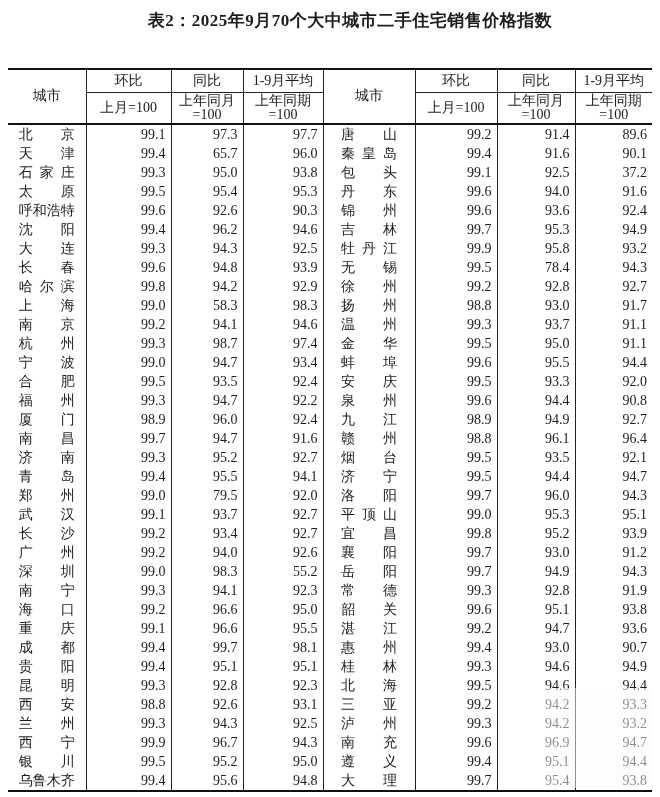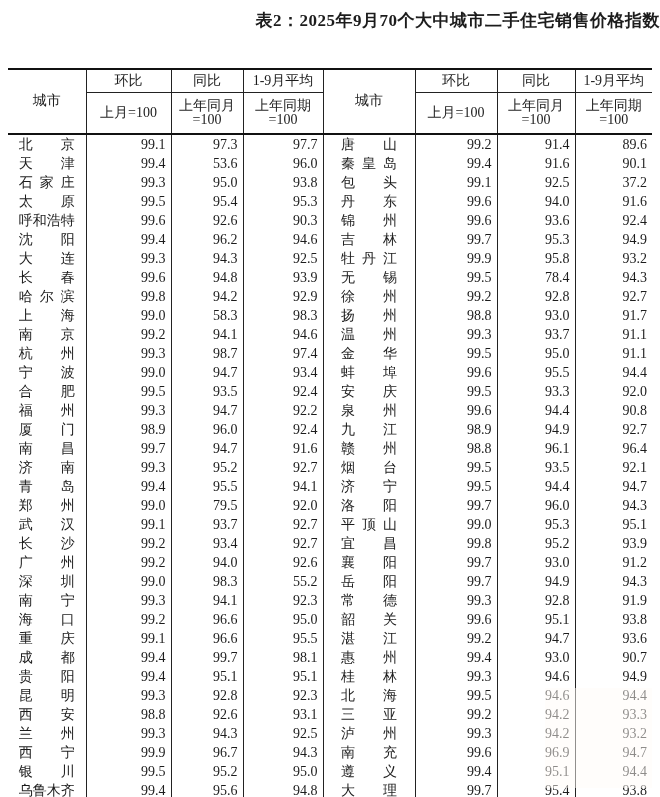--- a/index.html
+++ b/index.html
@@ -9,21 +9,21 @@
     width: 660px;
     height: 797px;
     background: #ffffff;
     overflow: hidden;
     font-family: "Liberation Serif", "DejaVu Serif", serif;
     color: #1c1c1c;
   }
   .page { position: relative; width: 660px; height: 797px; }
 
   .page-title {
-    text-align: right;
+    text-align: center;
     font-weight: bold;
     font-size: 17px;
     line-height: 20px;
     padding-top: 11px;
     letter-spacing: 0.5px;
     padding-left: 40px;
   }
 
   table.index-table {
     border-collapse: collapse;
@@ -42,21 +42,21 @@
   }
   
   .index-table th:not(:last-child),
   .index-table td:not(:last-child) {
     border-right: 1px solid #222;
   }
   
   .index-table thead tr.hrow1 th { height: 22px; line-height: 22px; text-align: center; }
   .index-table thead tr.hrow1 th.sub-divided { border-bottom: 1px solid #222; }
   
-  .index-table thead tr.hrow2 th { height: 41px; line-height: 14px; text-align: center; }
+  .index-table thead tr.hrow2 th { height: 31px; line-height: 14px; text-align: center; }
   .index-table thead tr:last-child th,
   .index-table thead th[rowspan] { border-bottom: 2.5px solid #111; }
 
   .index-table tbody td { height: 19px; line-height: 19px; }
   .index-table tbody td.num-cell { text-align: right; padding-right: 5px; }
   .index-table tbody td.city-cell { text-align: center; }
   .city {
     display: inline-block;
     width: 56px;
     text-align: justify;
@@ -120,21 +120,21 @@
           <td class="num-cell">97.3</td>
           <td class="num-cell">97.7</td>
           <td class="city-cell"><span class="city">唐山</span></td>
           <td class="num-cell">99.2</td>
           <td class="num-cell">91.4</td>
           <td class="num-cell">89.6</td>
         </tr>
         <tr>
           <td class="city-cell"><span class="city">天津</span></td>
           <td class="num-cell">99.4</td>
-          <td class="num-cell">53.6</td>
+          <td class="num-cell">65.7</td>
           <td class="num-cell">96.0</td>
           <td class="city-cell"><span class="city">秦皇岛</span></td>
           <td class="num-cell">99.4</td>
           <td class="num-cell">91.6</td>
           <td class="num-cell">90.1</td>
         </tr>
         <tr>
           <td class="city-cell"><span class="city">石家庄</span></td>
           <td class="num-cell">99.3</td>
           <td class="num-cell">95.0</td>

